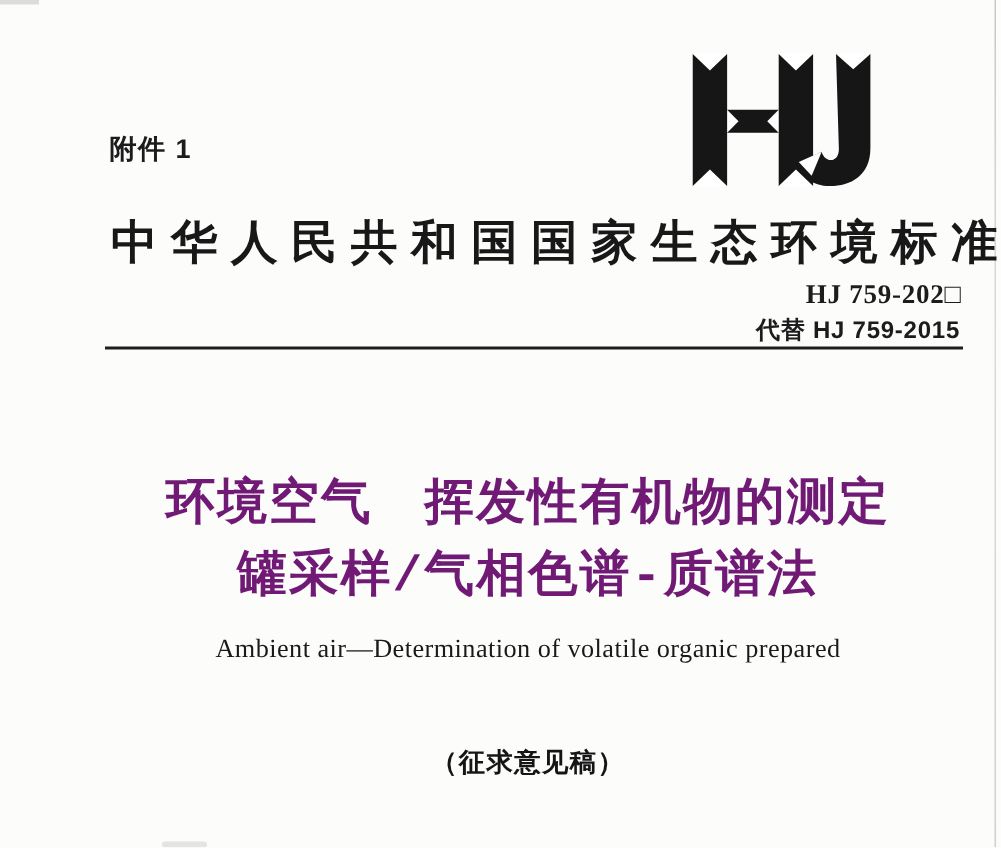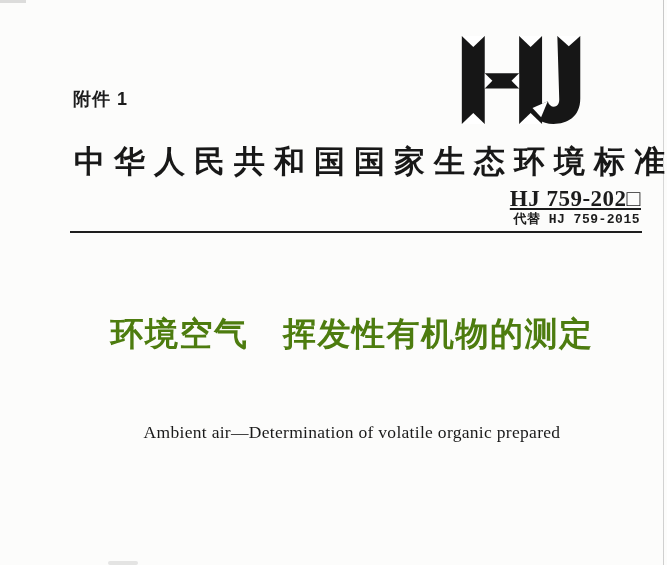--- a/index.html
+++ b/index.html
@@ -47,44 +47,43 @@
     position:absolute; left:74px; top:141px;
     font-family:"Liberation Serif", serif;
     font-size:31px; font-weight:700;
     letter-spacing:9px; white-space:nowrap;
     color:#181818;
   }
 
   .standard-number {
     position:absolute; right:26px; top:186px;
     font-family:"Liberation Serif", serif;
-    font-size:23px; font-weight:600; letter-spacing:.5px;
+    font-size:18px; font-weight:600; letter-spacing:.5px;
     text-align:left;
-    text-decoration:underline;
   }
   .superseded-note {
     position:absolute; right:27px; top:210px;
-    font-family:Liberation Mono, monospace;
-    font-size:13px; font-weight:600; letter-spacing:.5px;
+    font-family:Liberation Sans, sans-serif;
+    font-size:16px; font-weight:600; letter-spacing:.5px;
     text-align:right;
   }
 
   .header-rule {
     position:absolute; left:70px; top:231px; width:572px; height:2px;
     background:#1e1e1e;
   }
 
   .center-block {
     position:absolute; left:46px; width:612px; text-align:center;
   }
 
   .title-cn {
     font-weight:700; font-size:33px; letter-spacing:1.5px;
     font-family:Liberation Mono, monospace;
-    color:#4d7c0f; white-space:nowrap;
+    color:#701a75; white-space:nowrap;
   }
   .title-cn-1 { top:312px; }
   .title-cn-2 { top:360px; }
 
   .title-en {
     font-family:"Liberation Serif", serif;
     font-size:17.5px; letter-spacing:.3px; color:#1a1a1a;
     white-space:nowrap;
   }
   .title-en-1 { top:422px; }
@@ -134,18 +133,20 @@
   <div class="standard-name">中华人民共和国国家生态环境标准</div>
 
   <div class="standard-number">HJ 759-202□</div>
 
   <div class="superseded-note">代替 HJ 759-2015</div>
 
   <div class="header-rule"></div>
 
   <div class="center-block title-cn title-cn-1">环境空气　挥发性有机物的测定</div>
 
+  <div class="center-block title-cn title-cn-2">罐采样/气相色谱-质谱法</div>
 
   <div class="center-block title-en title-en-1">Ambient air—Determination of volatile organic prepared</div>
 
 
+  <div class="center-block draft-label">（征求意见稿）</div>
 
 </div>
 
 </body></html>

